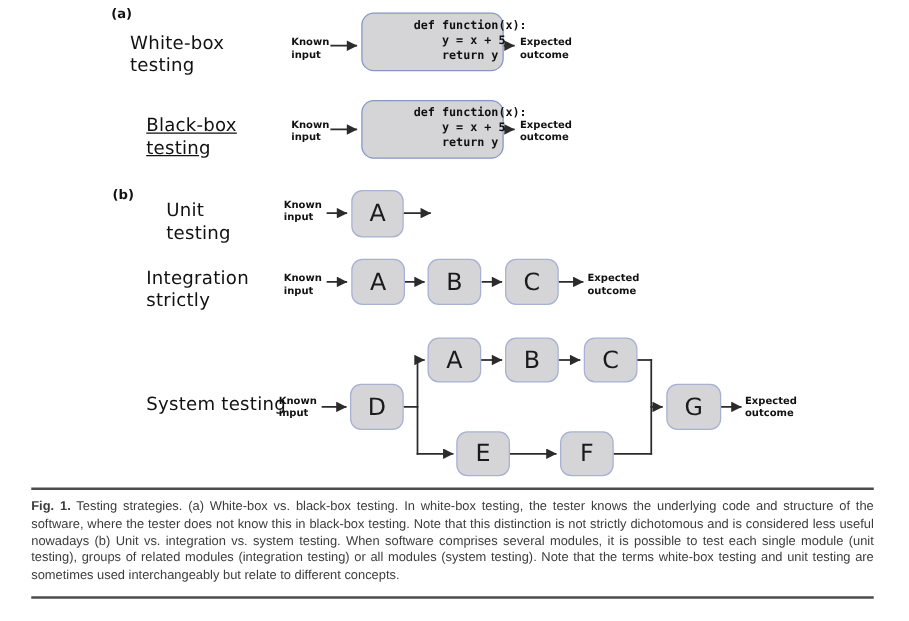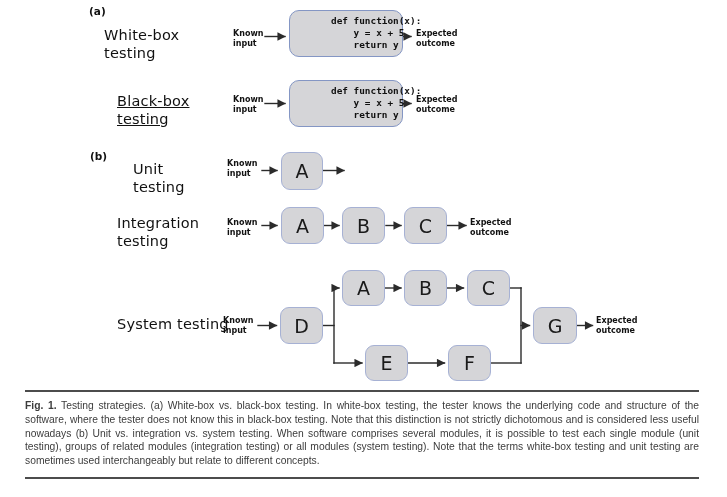--- a/index.html
+++ b/index.html
@@ -175,21 +175,21 @@
 
   <div class="panel-tag" style="left:90px; top:150px;">(b)</div>
 
   <div class="row-title" style="left:101px; top:161px;margin-left:32px;">Unit
 testing</div>
   <div class="small-label center" style="left:227px; top:159px;">Known
 input</div>
   <div class="mbox" style="left:281px; top:152px; width:42px; height:38px;">A</div>
 
   <div class="row-title" style="left:117px; top:215px;">Integration
-testing</div>
+strictly</div>
   <div class="small-label center" style="left:227px; top:218px;">Known
 input</div>
   <div class="mbox" style="left:281px; top:207px; width:43px; height:37px;">A</div>
   <div class="mbox" style="left:342px; top:207px; width:43px; height:37px;">B</div>
   <div class="mbox" style="left:404px; top:207px; width:43px; height:37px;">C</div>
   <div class="small-label" style="left:470px; top:218px;">Expected
 outcome</div>
 
   <div class="row-title" style="left:117px; top:316px;">System testing</div>
   <div class="small-label center" style="left:223px; top:316px;">Known

